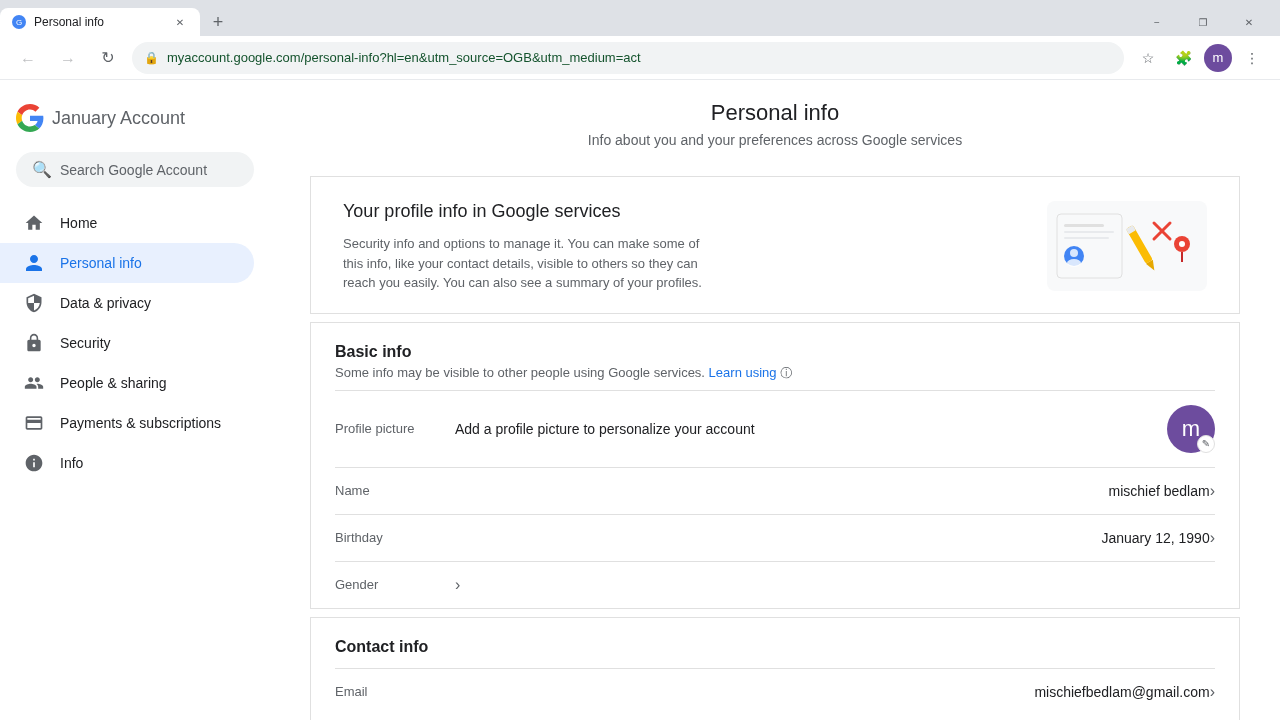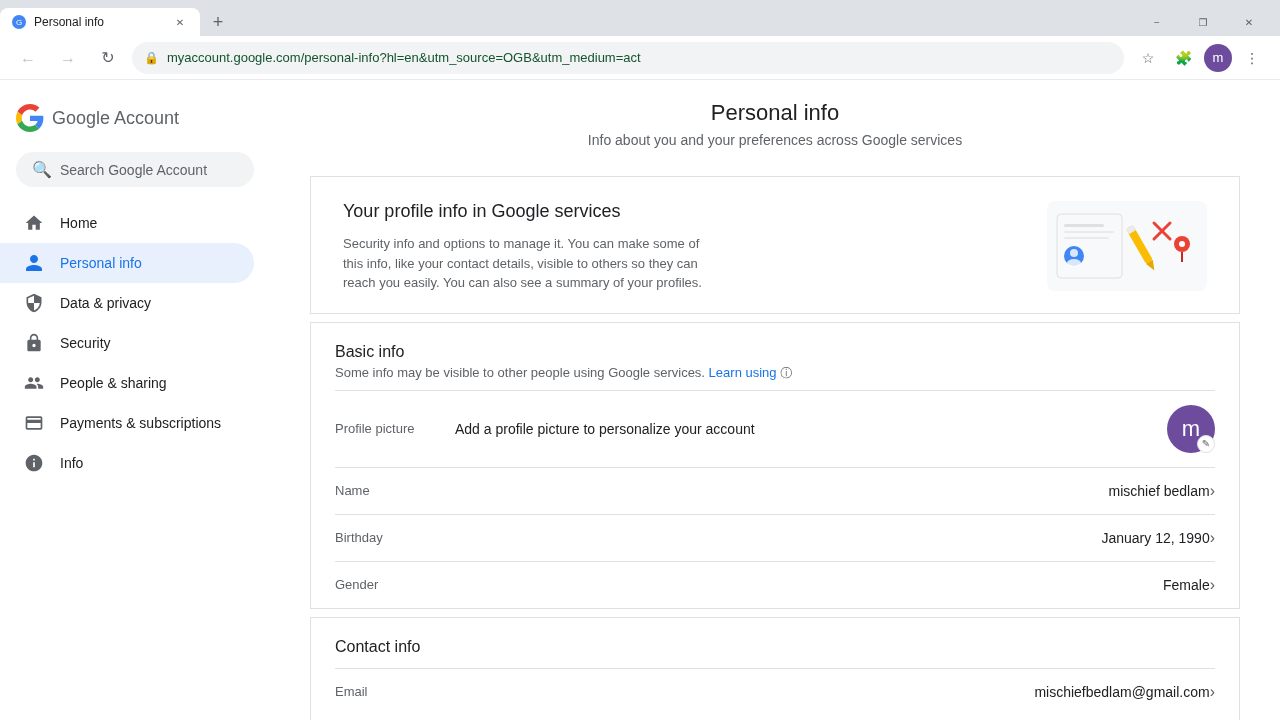--- a/index.html
+++ b/index.html
@@ -52,21 +52,21 @@
 
     .section-card { background: #fff; border: 1px solid #e0e0e0; border-radius: 0; margin-bottom: 8px; overflow: hidden; }
 
     .profile-banner { display: flex; align-items: flex-start; gap: 24px; padding: 24px 32px 20px 32px; }
     .profile-banner-text { flex: 1; }
     .profile-banner-title { font-size: 18px; font-weight: 400; color: #202124; margin-bottom: 12px; }
     .profile-banner-desc { font-size: 13px; color: #5f6368; line-height: 1.5; max-width: 380px; }
     .profile-illustration { width: 160px; height: 90px; background: #f8f9fa; border-radius: 8px; display: flex; align-items: center; justify-content: center; overflow: hidden; flex-shrink: 0; }
 
     .section-header { padding: 20px 24px 8px 24px; }
-    .section-title { font-size: 16px; font-weight: 400; color: #202124; margin-bottom: 4px; }
+    .section-title { font-size: 16px; font-weight: 700; color: #202124; margin-bottom: 4px; }
     .section-desc { font-size: 13px; color: #5f6368; }
     .section-desc a { color: #1a73e8; text-decoration: none; }
     .section-divider { border: none; border-top: 1px solid #e0e0e0; margin: 0 24px; }
 
     .info-row { display: flex; align-items: center; padding: 14px 24px; cursor: pointer; transition: background 0.1s; }
     .info-label { width: 120px; font-size: 13px; color: #5f6368; flex-shrink: 0; }
     .info-value { flex: 1; font-size: 14px; color: #202124; text-align: right; }
     .info-chevron { color: #5f6368; font-size: 16px; }
 
     .profile-avatar-row { display: flex; align-items: center; padding: 14px 24px; cursor: pointer; }
@@ -135,21 +135,21 @@
   <div class="sidebar">
     <div class="sidebar-logo">
 
       <svg class="google-g" viewBox="0 0 48 48">
         <path fill="#EA4335" d="M24 9.5c3.54 0 6.71 1.22 9.21 3.6l6.85-6.85C35.9 2.38 30.47 0 24 0 14.62 0 6.51 5.38 2.56 13.22l7.98 6.19C12.43 13.72 17.74 9.5 24 9.5z"></path>
         <path fill="#4285F4" d="M46.98 24.55c0-1.57-.15-3.09-.38-4.55H24v9.02h12.94c-.58 2.96-2.26 5.48-4.78 7.18l7.73 6c4.51-4.18 7.09-10.36 7.09-17.65z"></path>
         <path fill="#FBBC05" d="M10.53 28.59c-.48-1.45-.76-2.99-.76-4.59s.27-3.14.76-4.59l-7.98-6.19C.92 16.46 0 20.12 0 24c0 3.88.92 7.54 2.56 10.78l7.97-6.19z"></path>
         <path fill="#34A853" d="M24 48c6.48 0 11.93-2.13 15.89-5.81l-7.73-6c-2.18 1.48-4.97 2.31-8.16 2.31-6.26 0-11.57-4.22-13.47-9.91l-7.98 6.19C6.51 42.62 14.62 48 24 48z"></path>
         <path fill="none" d="M0 0h48v48H0z"></path>
       </svg>
-      <span class="sidebar-logo-text">Google Account</span>
+      <span class="sidebar-logo-text">January Account</span>
     </div>
 
     <div class="sidebar-search">
       <span style="color:#5f6368; font-size:16px;">🔍</span>
       <input type="text" placeholder="Search Google Account" style="">
     </div>
 
     <nav>
       <div class="nav-item">
         <span class="nav-icon">
@@ -290,21 +290,20 @@
 
       <div class="info-row">
         <div class="info-label">Birthday</div>
         <div class="info-value">January 12, 1990</div>
         <span class="info-chevron">›</span>
       </div>
       <hr class="section-divider">
 
       <div class="info-row">
         <div class="info-label">Gender</div>
-        <div class="info-value">Female</div>
         <span class="info-chevron">›</span>
       </div>
     </div>
 
     <div class="section-card contact-section">
       <div class="section-header">
         <div class="section-title">Contact info</div>
       </div>
       <hr class="section-divider">
 

